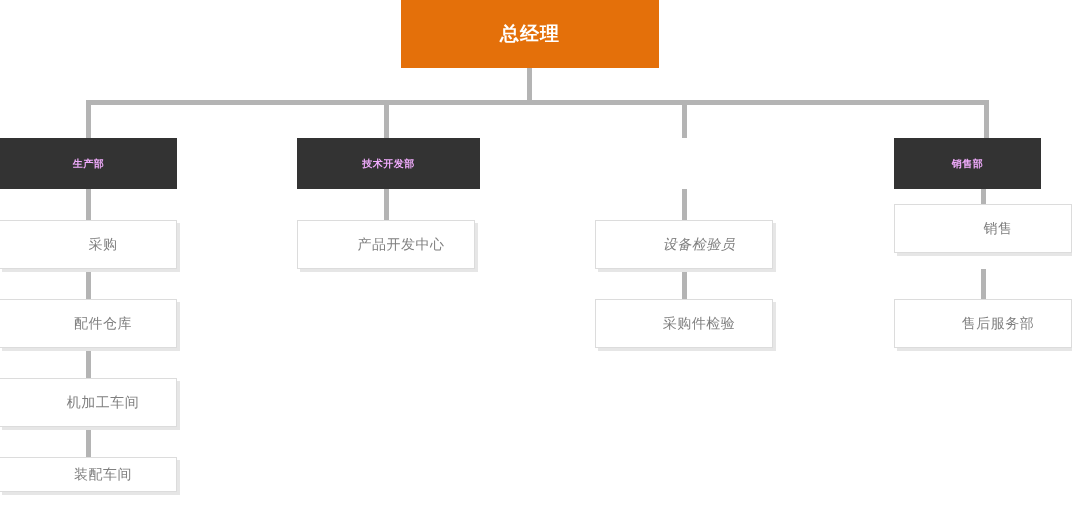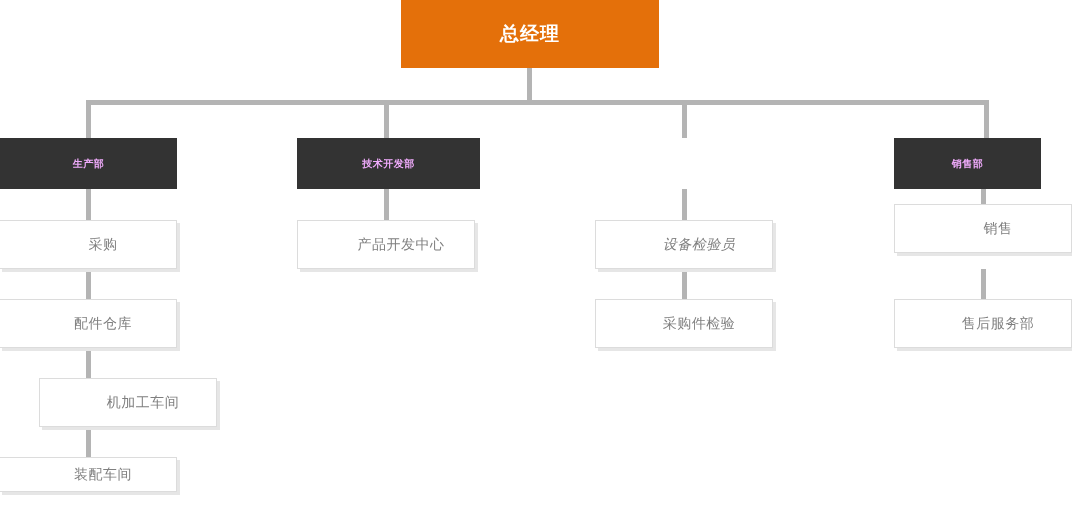--- a/index.html
+++ b/index.html
@@ -98,21 +98,21 @@
 
   <div class="node node-dept" style="left:297px; top:138px; width:183px; height:51px;">技术开发部</div>
 
 
   <div class="node node-dept" style="left:894px; top:138px; width:147px; height:51px;">销售部</div>
 
   <div class="node node-leaf" style="left:-1px; top:220px; width:178px; height:49px;">采购</div>
 
   <div class="node node-leaf" style="left:-1px; top:299px; width:178px; height:49px;">配件仓库</div>
 
-  <div class="node node-leaf" style="left:-1px; top:378px; width:178px; height:49px;margin-left:40px;">机加工车间</div>
+  <div class="node node-leaf" style="left:-1px; top:378px; width:178px; height:49px;">机加工车间</div>
 
   <div class="node node-leaf" style="left:-1px; top:457px; width:178px; height:35px;">装配车间</div>
 
   <div class="node node-leaf" style="left:297px; top:220px; width:178px; height:49px;">产品开发中心</div>
 
   <div class="node node-leaf" style="left:595px; top:220px; width:178px; height:49px;font-style:italic;">设备检验员</div>
 
   <div class="node node-leaf" style="left:595px; top:299px; width:178px; height:49px;">采购件检验</div>
 
   <div class="node node-leaf" style="left:894px; top:204px; width:178px; height:49px;">销售</div>

